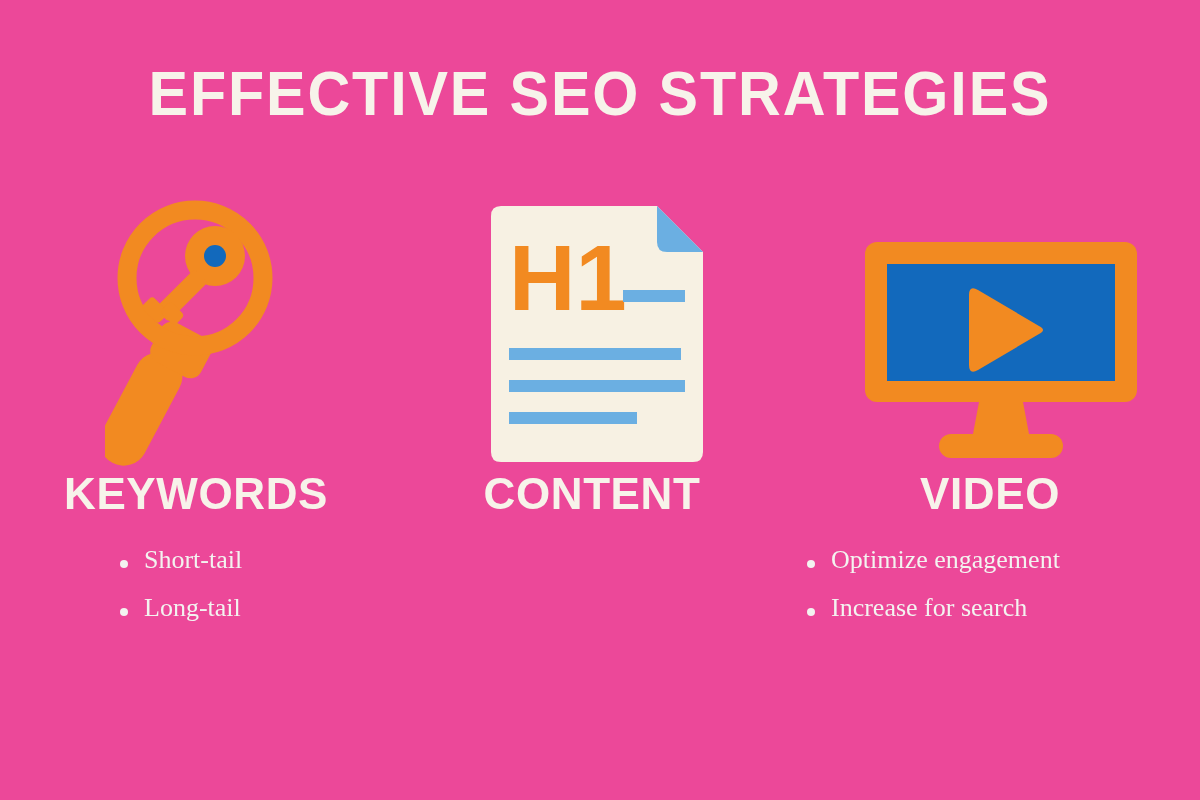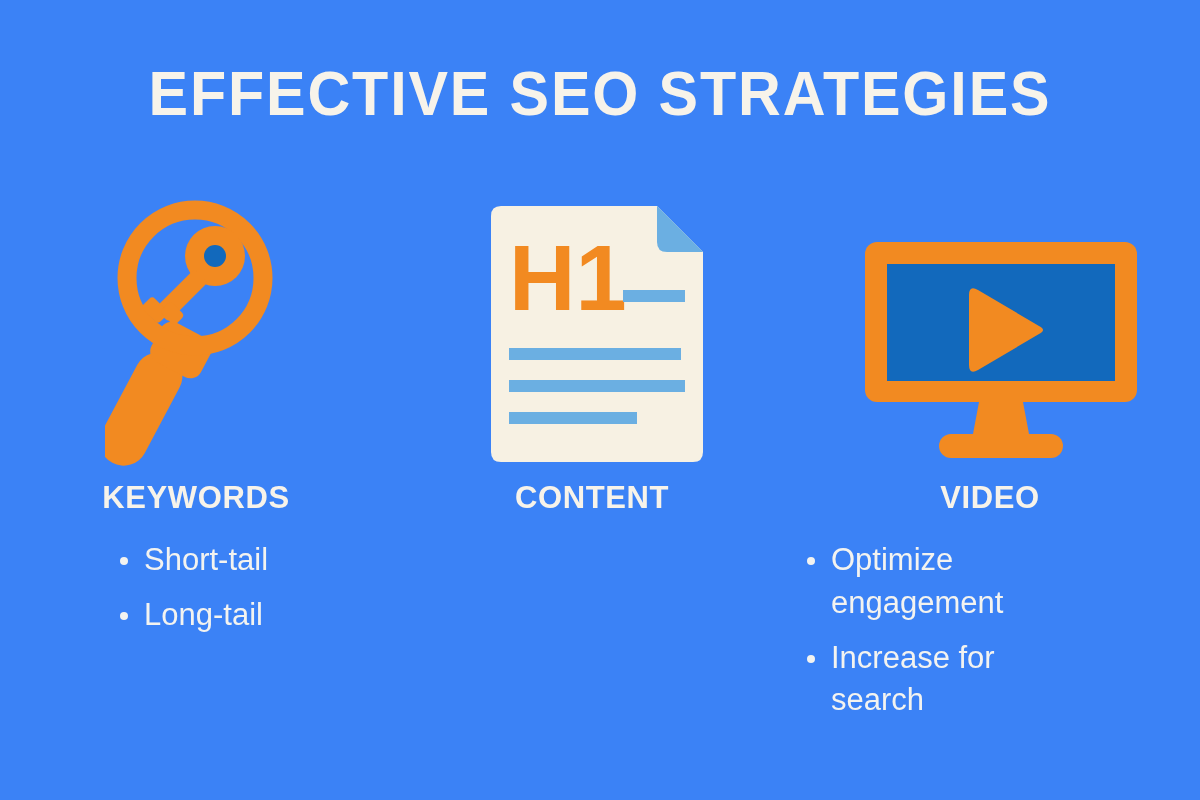--- a/index.html
+++ b/index.html
@@ -13,21 +13,21 @@
     overflow: hidden;
     background: #1269bc;
     font-family: "Liberation Sans", sans-serif;
     -webkit-font-smoothing: antialiased;
   }
 
   .infographic {
     position: relative;
     width: 1200px;
     height: 800px;
-    background: #3b82f6;
+    background: #ec4899;
     box-sizing: border-box;
   }
 
   
   .title {
     position: absolute;
     top: 62px;
     left: 0;
     width: 1200px;
     text-align: center;
@@ -71,37 +71,37 @@
   }
   .col-keywords .icon-slot { padding-left: 10px; }
   .col-content  .icon-slot { padding-left: 8px; }
   .col-video    .icon-slot { padding-left: 22px; }
 
   .col-heading {
     text-align: center;
     color: #f7f3ea;
     font-family: "Liberation Sans", sans-serif;
     font-weight: bold;
-    font-size: 31px;
+    font-size: 44px;
     letter-spacing: 0.6px;
     line-height: 1;
-    margin-top: 12px;
+    margin-top: 2px;
   }
   .col-keywords .col-heading { padding-right: 8px; }
   .col-content  .col-heading { padding-left: 4px; }
   .col-video    .col-heading { }
 
   .bullets {
     list-style: none;
     margin: 0;
     padding: 0;
     color: #f3f3f0;
-    font-family: Liberation Sans, sans-serif;
+    font-family: Liberation Serif, serif;
     font-weight: normal;
-    font-size: 31px;
+    font-size: 26px;
     line-height: 1.38;
   }
   .col-keywords .bullets { margin: 26px 0 0 118px; }
   .col-content  .bullets { margin: 26px 0 0 30px; }
   .col-video    .bullets { margin: 26px 0 0 25px; }
 
   .bullets li {
     position: relative;
     padding-left: 26px;
     margin-bottom: 12px;

